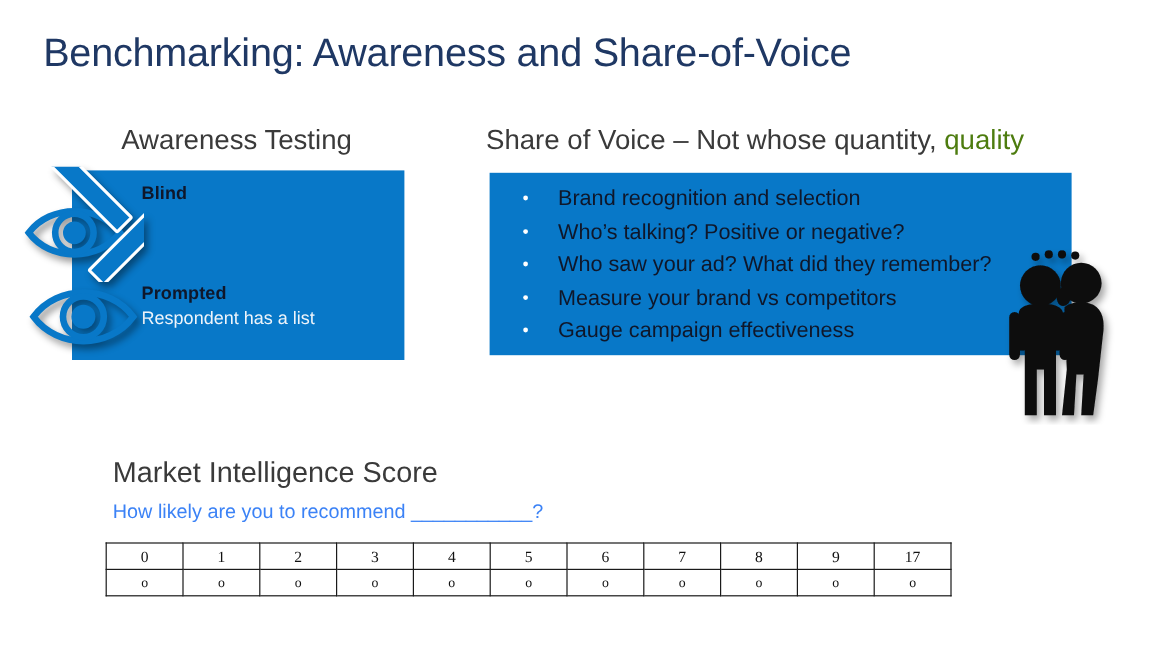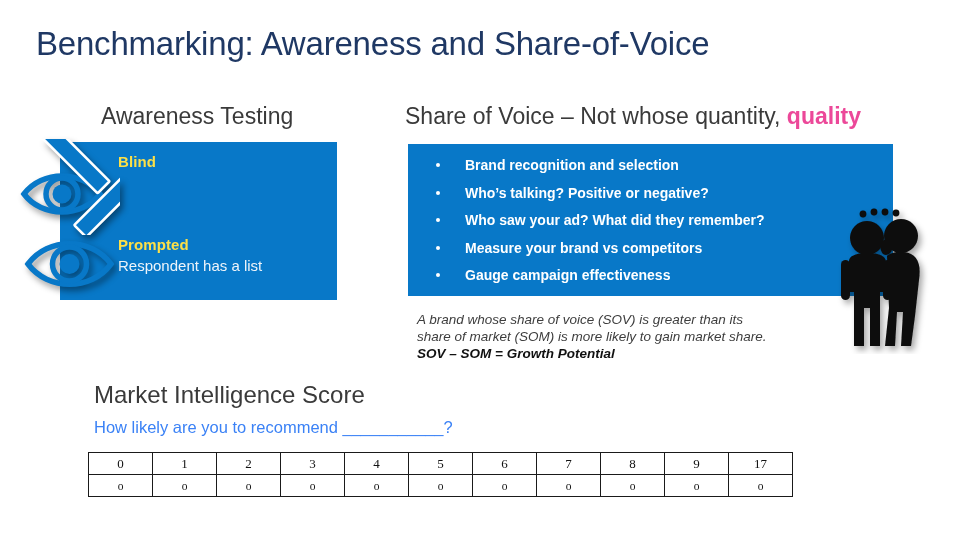--- a/index.html
+++ b/index.html
@@ -37,21 +37,21 @@
   
   .section-heading {
     position: absolute;
     font-size: 23px;
     line-height: 28px;
     color: #3a3a3a;
     font-weight: 400;
     white-space: nowrap;
     text-align: center;
   }
-  .section-heading .bold { font-weight: 700; color: #ec4899; }
+  .section-heading .bold { font-weight: 400; color: #4d7c0f; }
 
   #heading-awareness { left: 101px; top: 102px; }
   #heading-sov       { left: 405px; top: 102px; }
   #heading-mis       { left: 94px;  top: 381px; font-size: 24px; }
 
   
   .blue-panel {
     position: absolute;
     background: #0878C8;
   }
@@ -75,21 +75,21 @@
     position: absolute;
     left: 58px;
   }
   #aw-item-blind    { top: 10px; }
   #aw-item-prompted { top: 93px; }
 
   .aw-title {
     font-size: 15px;
     line-height: 20px;
     font-weight: 700;
-    color: #fde047;
+    color: #0f172a;
     letter-spacing: 0.1px;
   }
   .aw-desc {
     font-size: 15px;
     line-height: 22px;
     font-weight: 400;
     color: #eef4fa;
     white-space: nowrap;
   }
 
@@ -103,26 +103,25 @@
 
   
   .sov-list {
     position: absolute;
     left: 14px;
     top: 8px;
     list-style: none;
   }
   .sov-item {
     position: relative;
-    font-size: 14px;
+    font-size: 18px;
     line-height: 27.5px;
-    color: #ffffff;
+    color: #0f172a;
     padding-left: 43px;
     white-space: nowrap;
-    font-weight: bold;
   }
   .sov-bullet {
     position: absolute;
     left: 14px;
     top: 11px;
     width: 4px;
     height: 4px;
     background: #ffffff;
     border-radius: 50%;
   }
@@ -295,25 +294,20 @@
                  L74 116 L72 150 L62 150 L66 112 Z"></path>
 
         <path d="M66 58 C60 62, 56 54, 58 48 C60 42, 66 42, 68 46
                  C70 50, 70 55, 66 58 Z"></path>
         <path d="M70 62 C82 58, 92 66, 92 78 C92 86, 86 92, 80 92
                  L80 86 C84 86, 87 82, 87 78 C87 70, 80 65, 71 68 Z"></path>
       </g>
     </svg>
   </div>
 
-  <div class="sov-note">
-    <div class="sov-note-line">A brand whose share of voice (SOV) is greater than its</div>
-    <div class="sov-note-line">share of market (SOM) is more likely to gain market share.</div>
-    <div class="sov-note-formula">SOV – SOM = Growth Potential</div>
-  </div>
 
   <div class="section-heading" id="heading-mis">Market Intelligence Score</div>
 
   <div id="mis-question">How likely are you to recommend ___________?</div>
 
   <table id="score-table">
     <tbody>
       <tr class="score-row-labels">
         <td>0</td>
         <td>1</td>

